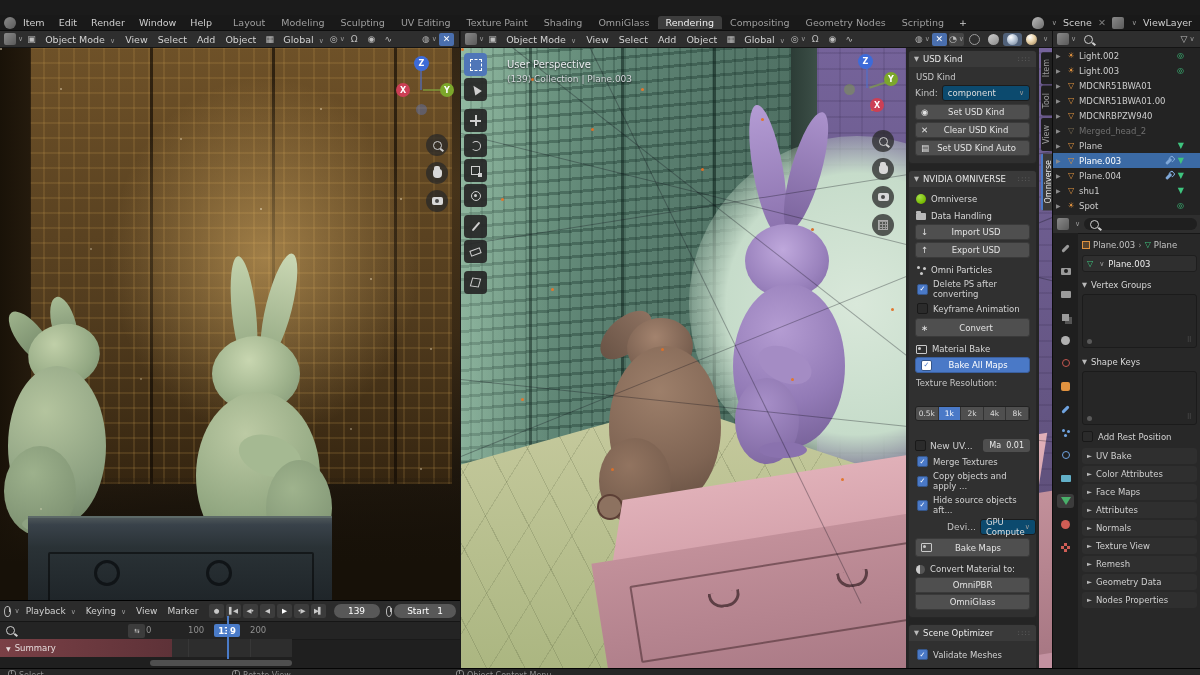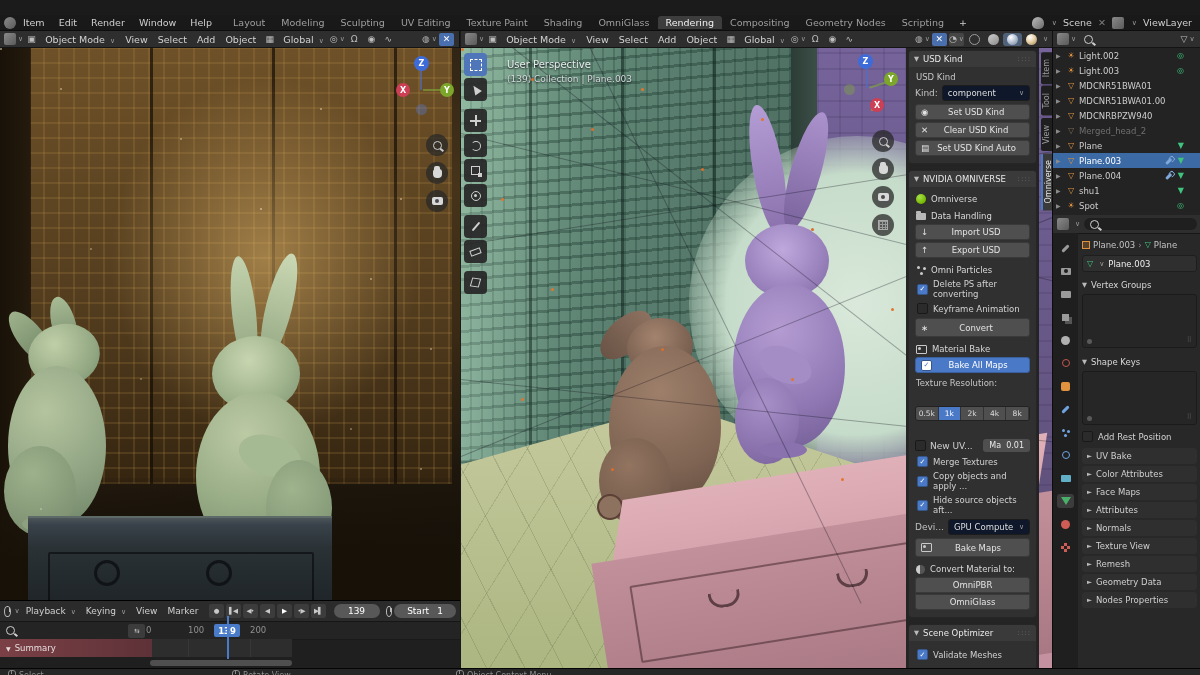--- a/index.html
+++ b/index.html
@@ -90,21 +90,21 @@
   #timeline{left:0;top:600px;width:460px;height:67px;background:#1f1f1f;border-top:1px solid #000;overflow:hidden;}
   #tl-hdr{position:absolute;left:0;top:0;width:460px;height:21px;background:#2b2b2b;display:flex;align-items:center;font-size:9px;color:#cfcfcf;padding:0 4px;box-sizing:border-box;border-bottom:1px solid #161616;gap:2px;}
   #tl-hdr .menu{padding:0 4px;white-space:nowrap;}
   .tbtn{height:14px;min-width:15px;background:#3c3c3c;border-radius:2px;display:inline-flex;align-items:center;justify-content:center;font-size:6.5px;color:#c8c8c8;letter-spacing:-1px;}
   .tfield{height:14px;background:#585858;border-radius:7px;color:#fff;font-size:9px;display:inline-flex;align-items:center;justify-content:center;padding:0 8px;}
   #tl-ruler{position:absolute;left:0;top:21px;width:460px;height:17px;background:#242424;font-size:8.5px;color:#909090;border-bottom:1px solid #1a1a1a;}
   .tick{position:absolute;top:3px;}
   #tl-pill{position:absolute;left:214px;top:2px;width:26px;height:13px;background:#4a7bc8;border-radius:2px;color:#fff;font-weight:bold;font-size:8.5px;display:flex;align-items:center;justify-content:center;}
   #tl-cursor{position:absolute;left:227px;top:15px;width:2px;height:43px;background:#4a7bc8;}
   #tl-range{position:absolute;left:152px;top:38px;width:140px;height:18px;background:#2d2d2d;}
-  #tl-summary{position:absolute;left:0;top:38px;width:152px;height:18px;background:linear-gradient(90deg,#7a4046,#5e3238);color:#e6dcdc;font-size:8.5px;display:flex;align-items:center;padding-left:6px;box-sizing:border-box;}
+  #tl-summary{position:absolute;left:0;top:38px;width:172px;height:18px;background:linear-gradient(90deg,#7a4046,#5e3238);color:#e6dcdc;font-size:8.5px;display:flex;align-items:center;padding-left:6px;box-sizing:border-box;}
   #tl-scroll{position:absolute;left:150px;top:59px;width:142px;height:6px;background:#4f4f4f;border-radius:3px;}
   .tl-grid{position:absolute;top:38px;width:1px;height:18px;background:rgba(255,255,255,.05);}
 
   
   #right-vp{left:461px;top:48px;width:591px;height:620px;overflow:hidden;background:linear-gradient(180deg,#75639a,#655684 55%,#58496f);}
   .rv-doors{position:absolute;left:-24px;top:-16px;width:372px;height:430px;transform:skewY(-5deg);
     background:
       repeating-linear-gradient(90deg, rgba(10,30,24,.55) 0 3px, rgba(0,0,0,0) 3px 92px),
       repeating-linear-gradient(0deg, rgba(16,42,34,.32) 0 3px, rgba(0,0,0,0) 3px 13px),
       repeating-linear-gradient(90deg, rgba(16,42,34,.22) 0 2px, rgba(0,0,0,0) 2px 11px),
@@ -147,21 +147,21 @@
   #rv-overlay .sub{font-size:9px;color:#d4d8dc;}
 
   
   #npanel{position:absolute;left:445px;top:0;width:133px;height:620px;background:#242424;overflow:hidden;padding:2px 2px;box-sizing:border-box;font-size:9px;}
   .np-box{background:#303030;border-radius:4px;margin-bottom:6px;padding-bottom:5px;border:1px solid #262626;}
   .np-hdr{display:flex;align-items:center;gap:4px;height:16px;background:#3a3a3a;border-radius:3px 3px 0 0;padding:0 5px;font-size:8.5px;color:#e8e8e8;}
   .np-hdr .grip{margin-left:auto;color:#6f6f6f;font-size:7px;letter-spacing:1px;}
   .caret{font-size:6.5px;color:#b9b9b9;}
   .np-label{margin:5px 7px 3px;color:#c6c6c6;font-size:8.5px;}
   .np-row{display:flex;align-items:center;gap:4px;margin:3px 6px;}
-  .np-select{flex:1;height:14px;background:#0f172a;border:1px solid #1c1c1c;border-radius:3px;display:flex;align-items:center;padding:0 5px;color:#dcdcdc;font-size:8.5px;}
+  .np-select{flex:1;height:14px;background:#0c4a6e;border:1px solid #1c1c1c;border-radius:3px;display:flex;align-items:center;padding:0 5px;color:#dcdcdc;font-size:8.5px;}
   .np-select .ddv{margin-left:auto;}
   .np-btn{height:14px;background:#4f4f4f;border:1px solid #3a3a3a;border-radius:3px;display:flex;align-items:center;margin:2px 6px;color:#e3e3e3;font-size:8.5px;padding:0 5px;}
   .np-btn .lbl{flex:1;text-align:center;}
   .np-btn.tall{height:17px;}
   .np-btn.blue{background:#4a79c7;border-color:#3a5f9e;color:#fff;}
   .np-cat{display:flex;align-items:center;gap:5px;margin:7px 7px 3px;color:#d8d8d8;font-size:8.5px;}
   .chk{display:flex;align-items:center;gap:5px;margin:4px 8px;font-size:8.5px;color:#d2d2d2;}
   .cb{width:9px;height:9px;border-radius:2px;background:#2b2b2b;border:1px solid #191919;display:inline-flex;align-items:center;justify-content:center;font-size:7px;color:#fff;flex:0 0 auto;}
   .cb.on{background:#4a79c7;border-color:#35568a;}
   .np-seg{display:flex;margin:18px 6px;height:13px;border-radius:3px;overflow:hidden;border:1px solid #222;}
@@ -603,21 +603,21 @@
           </div>
         <div class="chk">
             <span class="cb on">✓</span>
             <span>Copy objects and apply ...</span>
           </div>
         <div class="chk">
             <span class="cb on">✓</span>
             <span>Hide source objects aft...</span>
           </div>
         <div class="np-row">
-          <span style="color:#c0c0c0;">Devi...</span>
+          <span style="color:#c0c0c0;margin-left:32px;">Devi...</span>
           <span class="np-select">
               <span>GPU Compute</span>
               <span class="ddv">∨</span>
             </span>
         </div>
         <div class="np-btn tall">
             <span class="i-img"></span>
             <span class="lbl">Bake Maps</span>
           </div>
         <div class="np-cat">

